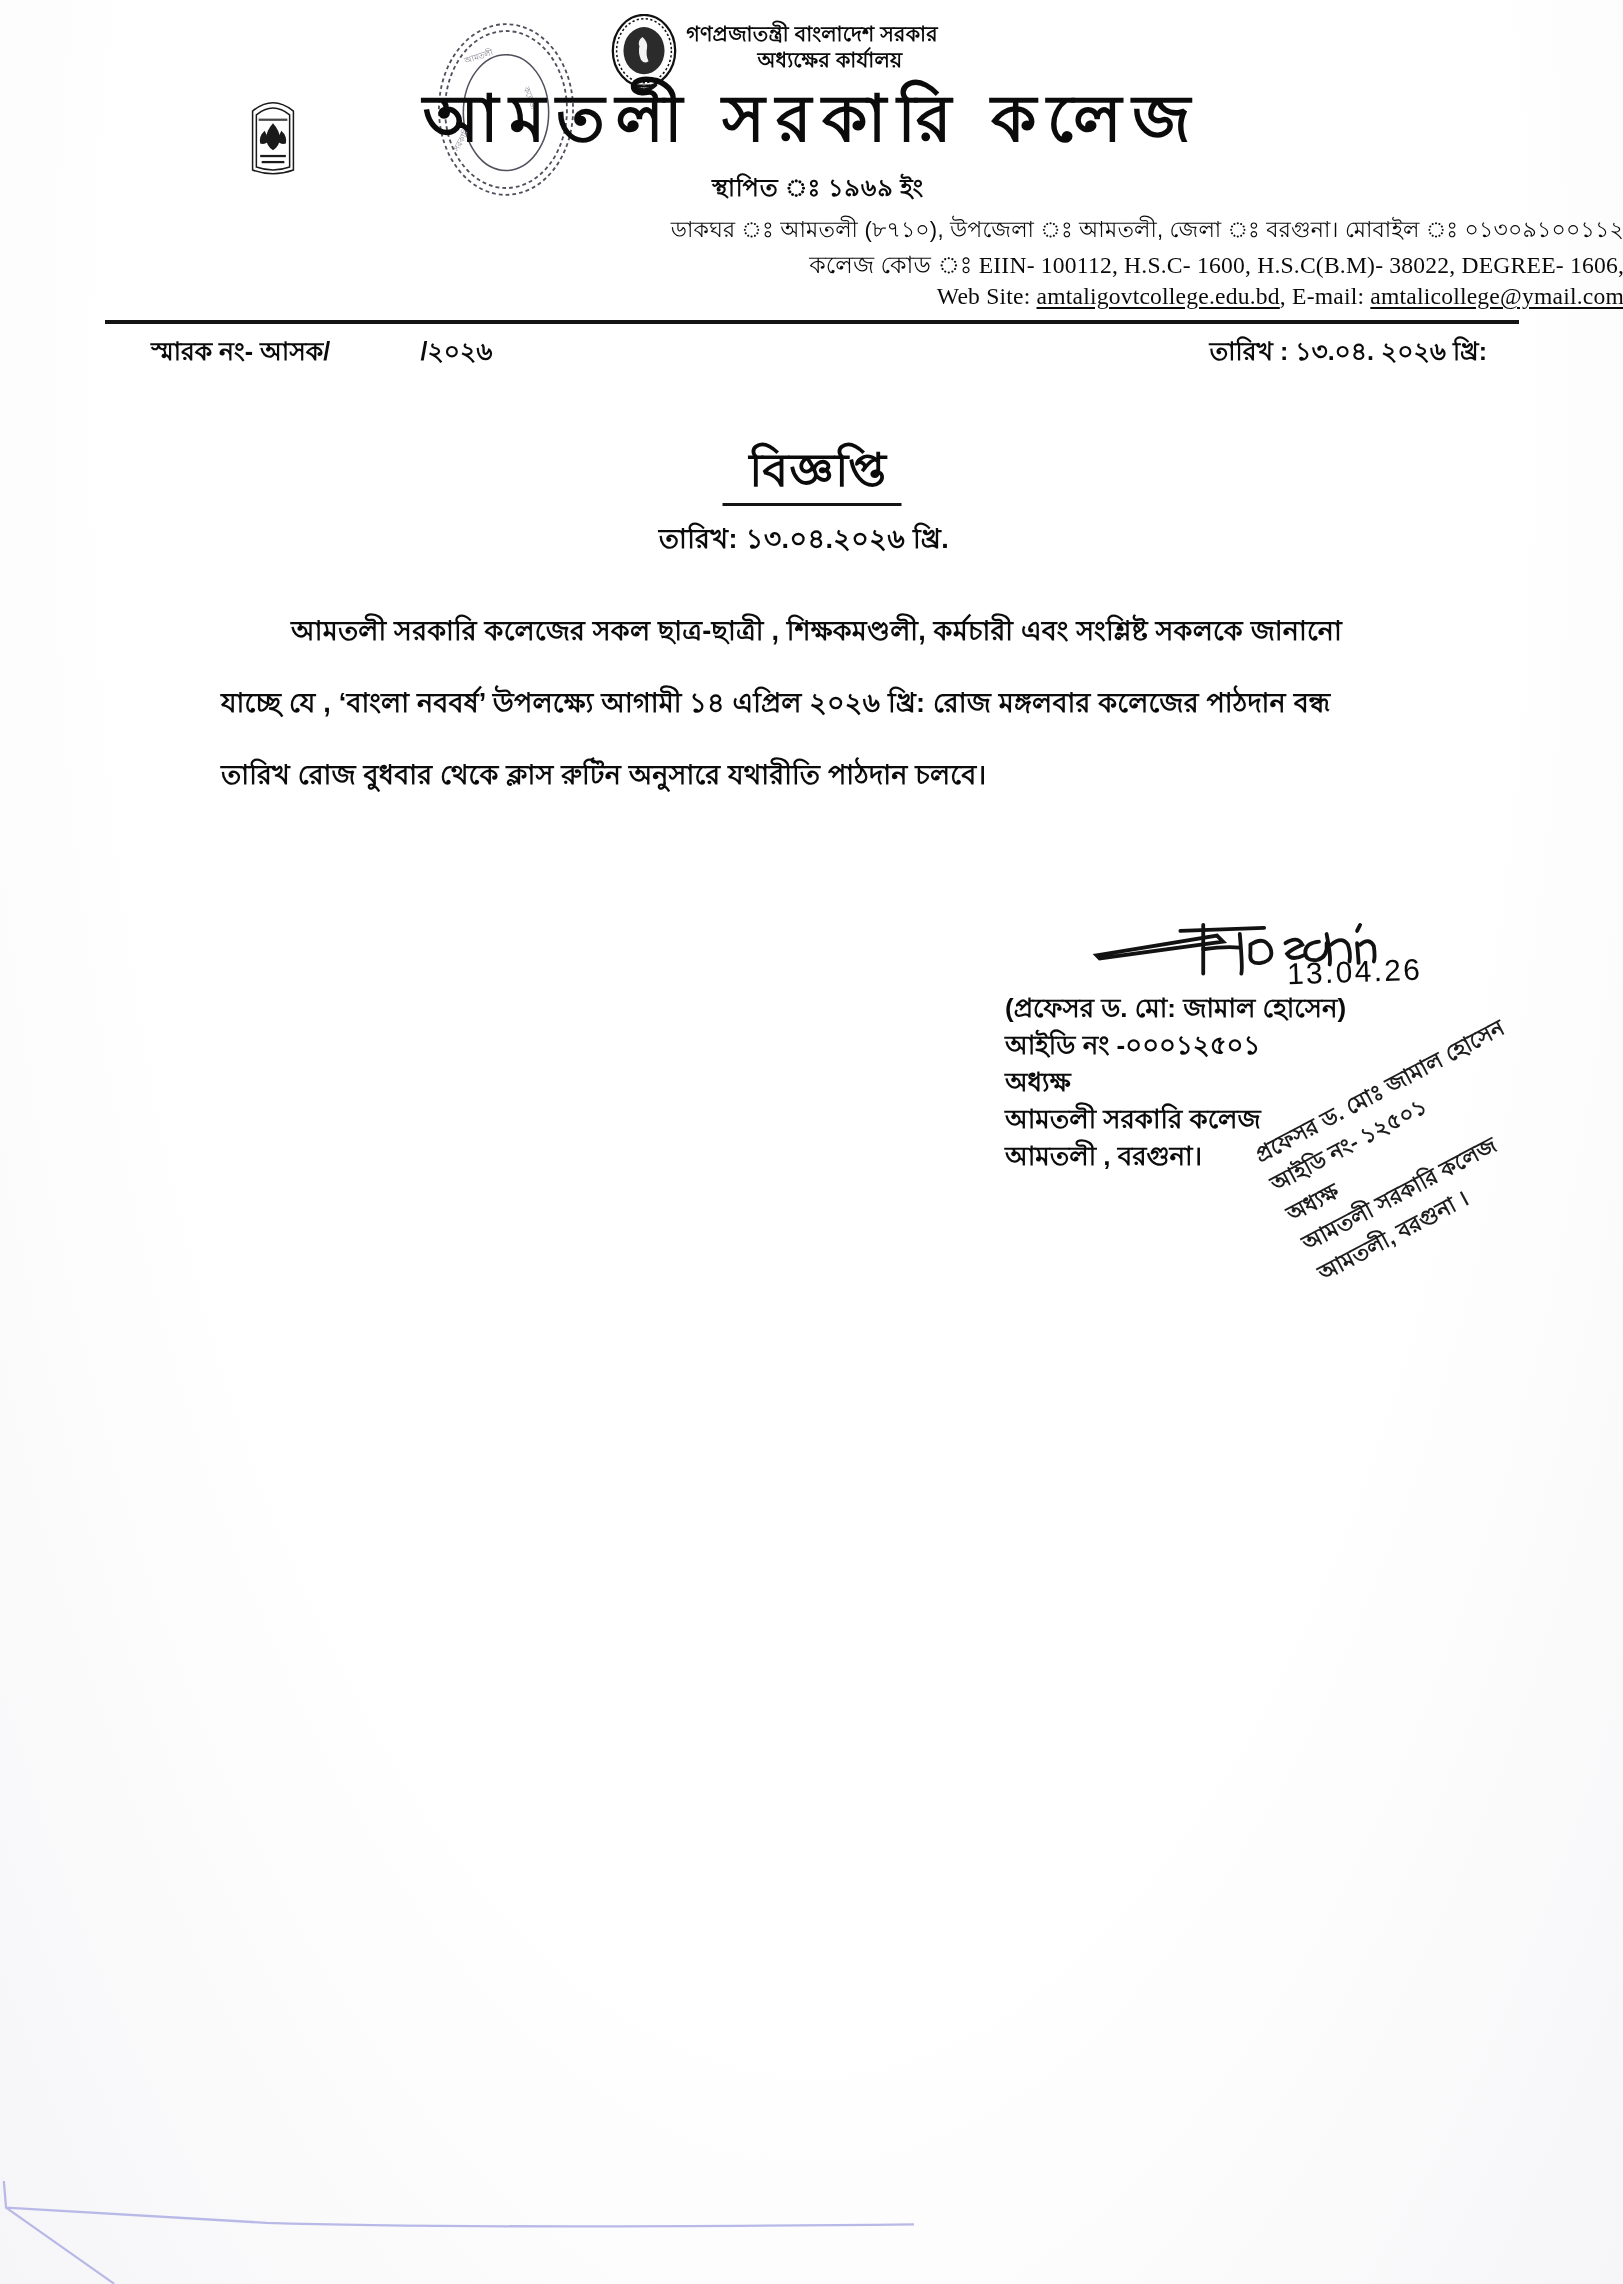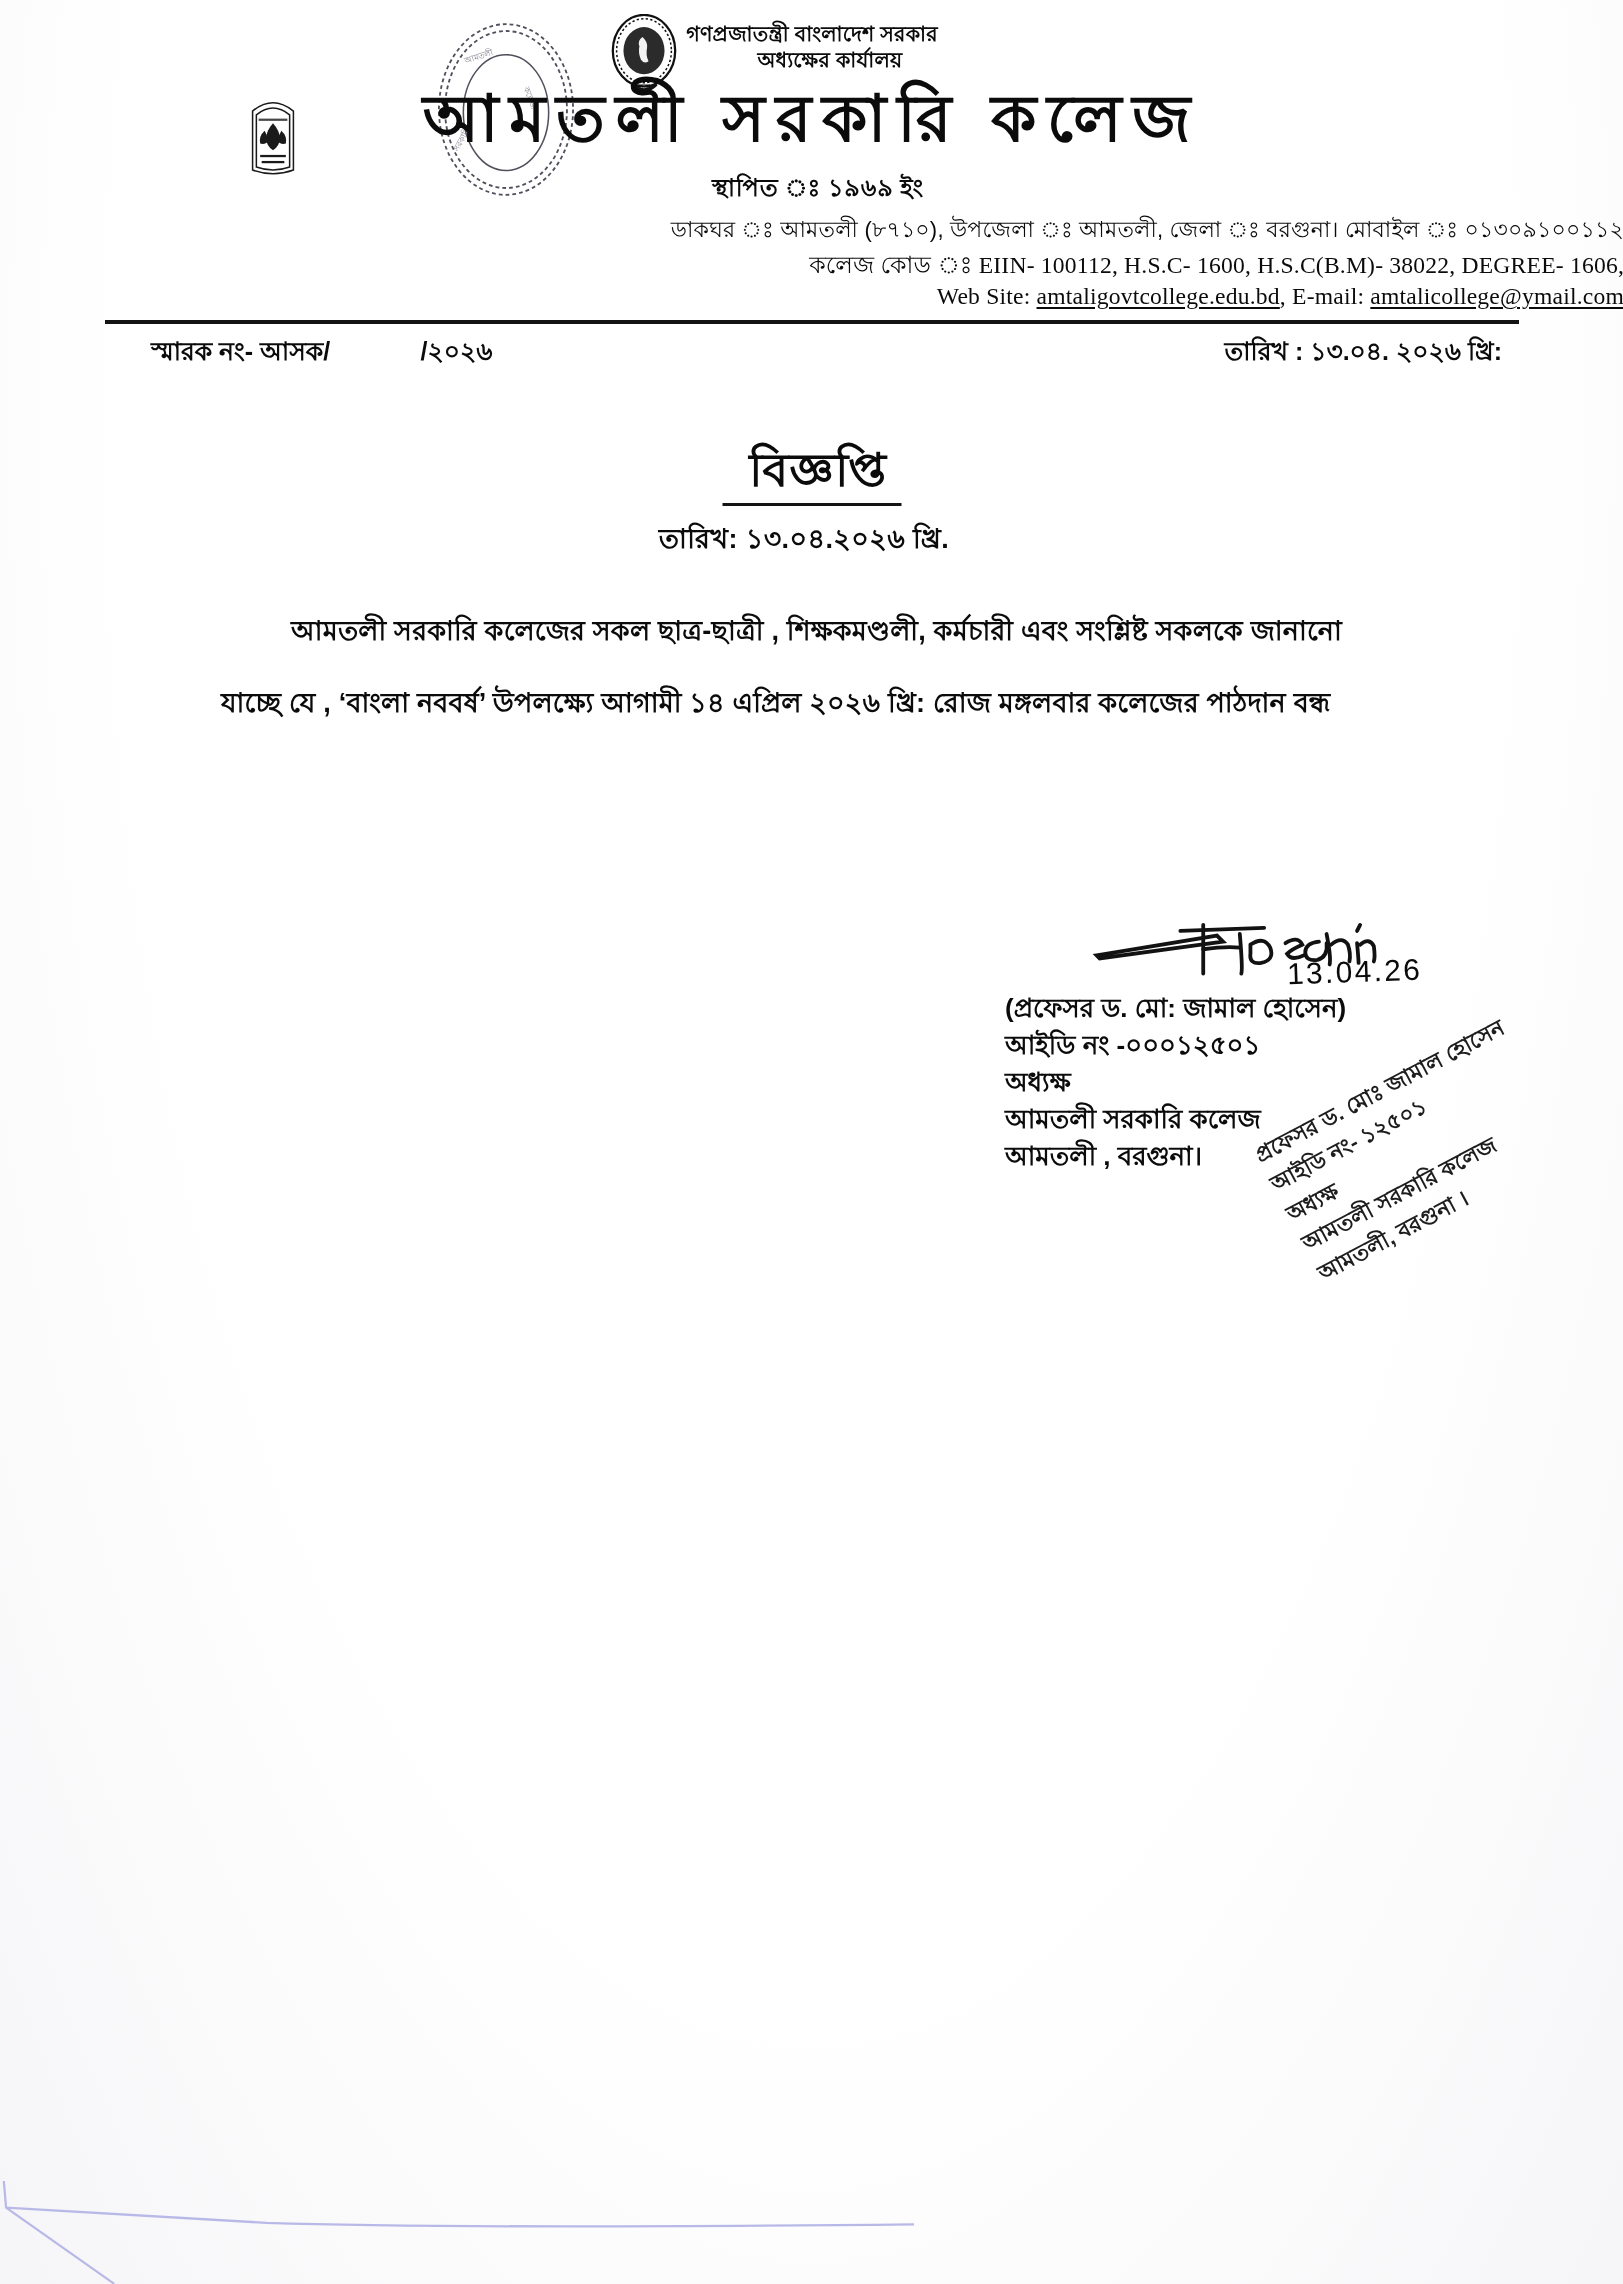--- a/index.html
+++ b/index.html
@@ -115,21 +115,21 @@
     position: absolute;
     top: 13.7px;
     left: 609px;
     width: 70px;
     height: 81px;
   }
 
   
   .memo-row {
     position: absolute;
-    left: 0; right: 0;
+    left: 0; right: 15px;
     top: 332px;
     height: 46px;
   }
   .memo-no {
     position: absolute;
     left: 151px;
     top: 0;
     font-family: "Liberation Sans", "DejaVu Sans", sans-serif;
     font-weight: bold;
     font-size: 25px;
@@ -324,20 +324,21 @@
     <div class="memo-date">তারিখ : ১৩.০৪. ২০২৬ খ্রি:</div>
   </div>
 
   <div class="notice-title">বিজ্ঞপ্তি</div>
   <div class="title-underline"></div>
   <div class="notice-date">তারিখ: ১৩.০৪.২০২৬ খ্রি.</div>
 
   <div class="body-block">
     <div class="body-line indent">আমতলী সরকারি কলেজের সকল ছাত্র-ছাত্রী , শিক্ষকমণ্ডলী, কর্মচারী এবং সংশ্লিষ্ট সকলকে জানানো</div>
     <div class="body-line">যাচ্ছে যে , ‘বাংলা নববর্ষ’ উপলক্ষ্যে আগামী ১৪ এপ্রিল ২০২৬ খ্রি:  রোজ মঙ্গলবার কলেজের পাঠদান বন্ধ</div>
+    <div class="body-line">তারিখ রোজ বুধবার থেকে ক্লাস রুটিন অনুসারে যথারীতি পাঠদান চলবে।</div>
   </div>
 
   <svg class="hand-sign" viewBox="0 0 520 110">
     <g fill="none" stroke="#121212" stroke-width="5" stroke-linecap="round">
       <path d="M10 62 L168 36 L176 44 L14 66 Z"></path>
       <path d="M120 30 L230 26"></path>
       <path d="M150 22 L150 86"></path>
       <path d="M150 54 q30 -4 48 -2"></path>
       <path d="M198 34 q4 46 2 52"></path>
       <path d="M212 48 q18 -12 26 4 q6 16 -12 20 q-16 2 -14 -12 z"></path>

